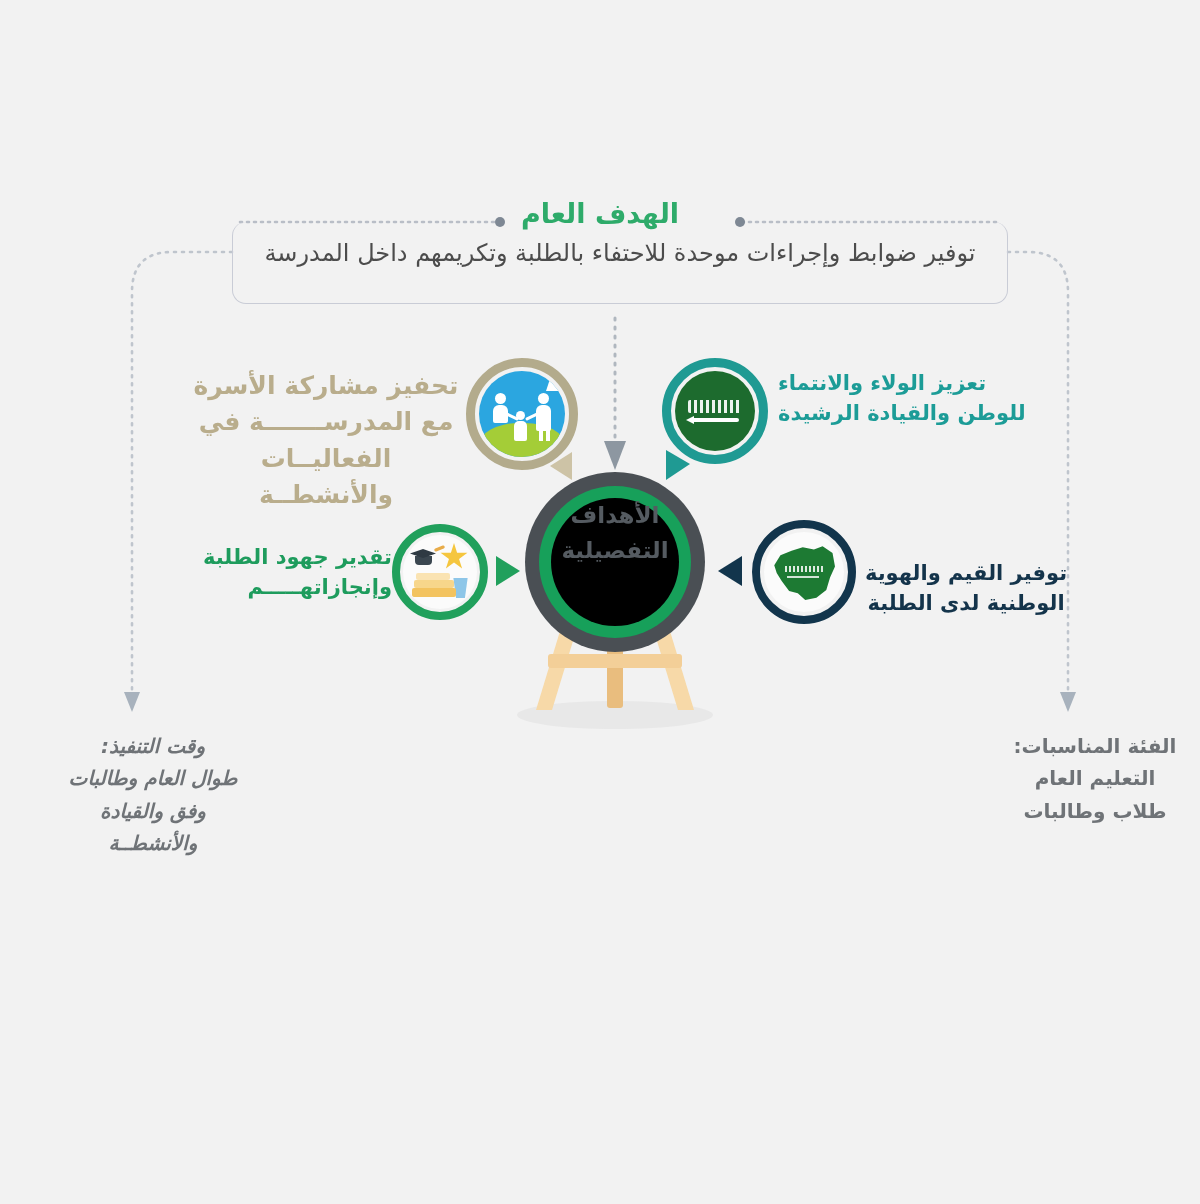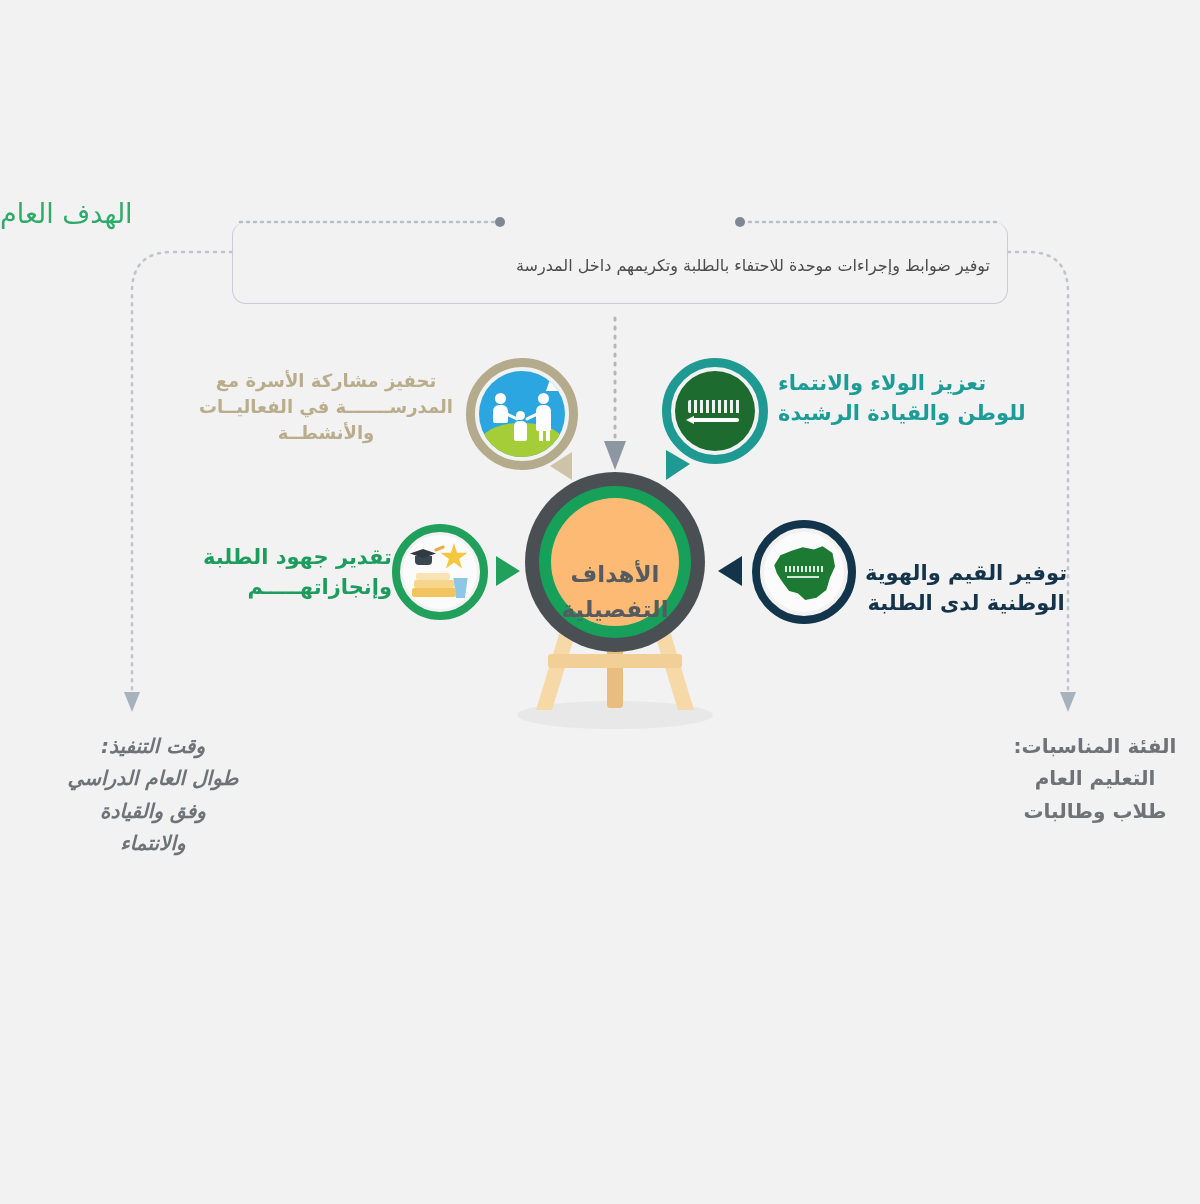--- a/index.html
+++ b/index.html
@@ -21,32 +21,32 @@
     left:232px;top:222px;width:776px;height:82px;
     border:1.5px solid #c9ccd6;
     border-top:none;
     border-radius:14px;
     background:transparent;
     box-sizing:border-box;
   }
   .goal-title{
     position:absolute;
     left:0;right:0;top:200px;
-    text-align:left;
-    font-size:27px;font-weight:normal;
+    text-align:center;
+    font-size:27px;font-weight:bold;
     color:#2eab6a;
     letter-spacing:0px;
     line-height:1;
   }
   .goal-title-wrap{position:absolute;left:0;top:0;width:1200px;height:40px;}
   .goal-desc{
     position:absolute;
-    left:250px;top:255px;width:740px;
-    text-align:right;
-    font-size:16px;
+    left:250px;top:237px;width:740px;
+    text-align:center;
+    font-size:24px;
     color:#4c4c4c;
     line-height:1.4;
   }
 
   
   .target-wrap{position:absolute;left:506px;top:472px;width:218px;height:262px;}
   .easel{
     position:absolute;left:0;top:0;width:218px;height:262px;
   }
   .target-ring{
@@ -57,24 +57,24 @@
   }
   .target-ring2{
     position:absolute;left:33px;top:14px;
     width:152px;height:152px;border-radius:50%;
     background:#17a05a;
     z-index:4;
   }
   .target-core{
     position:absolute;left:45px;top:26px;
     width:128px;height:128px;border-radius:50%;
-    background:#fdba74;
+    background:#000000;
     z-index:5;
     display:flex;flex-direction:column;
-    align-items:center;justify-content:flex-end;
+    align-items:center;justify-content:flex-start;
   }
   .target-core span{
     display:block;
     font-size:23px;font-weight:bold;
     color:#555b61;
     line-height:1.5;
     text-align:center;
   }
 
   
@@ -138,21 +138,21 @@
     clip-path:polygon(2% 38%,12% 20%,30% 12%,48% 6%,66% 10%,80% 4%,96% 16%,100% 40%,92% 60%,86% 82%,70% 96%,52% 100%,40% 88%,26% 84%,14% 66%,6% 52%);
     position:relative;}
   .ksa-map:after{content:"";position:absolute;left:12px;top:22px;width:38px;height:6px;
     background:repeating-linear-gradient(90deg,#fff 0 2px,transparent 2px 4px);opacity:.85;}
   .ksa-map:before{content:"";position:absolute;left:14px;top:32px;width:32px;height:2px;background:#fff;opacity:.8;}
 
   
   .lbl{position:absolute;font-weight:bold;line-height:1.45;}
   .lbl-family{
     right:740px;top:368px;width:268px;text-align:center;
-    font-size:18px;color:#b9ad8c;
+    font-size:25px;color:#b9ad8c;
   }
   .lbl-loyalty{
     left:778px;top:368px;width:278px;text-align:left;
     font-size:21px;color:#1c9c97;
   }
   .lbl-effort{
     right:808px;top:542px;width:208px;text-align:right;
     font-size:21px;color:#1e9c5d;
   }
   .lbl-values{
@@ -259,23 +259,23 @@
 
   <div class="bubble b-map">
     <div class="inner">
       <div class="ksa-map"></div>
     </div>
   </div>
   <div class="lbl lbl-values">توفير القيم والهوية الوطنية لدى الطلبة</div>
 
   <div class="note note-time">
     <div>وقت التنفيذ:</div>
-    <div>طوال العام الدراسي</div>
+    <div>طوال العام وطالبات</div>
     <div>وفق والقيادة</div>
-    <div>والانتماء</div>
+    <div>والأنشطــة</div>
   </div>
 
   <div class="note note-target">
     <div>الفئة المناسبات:</div>
     <div>التعليم العام</div>
     <div>طلاب وطالبات</div>
   </div>
 
 </div>
 

